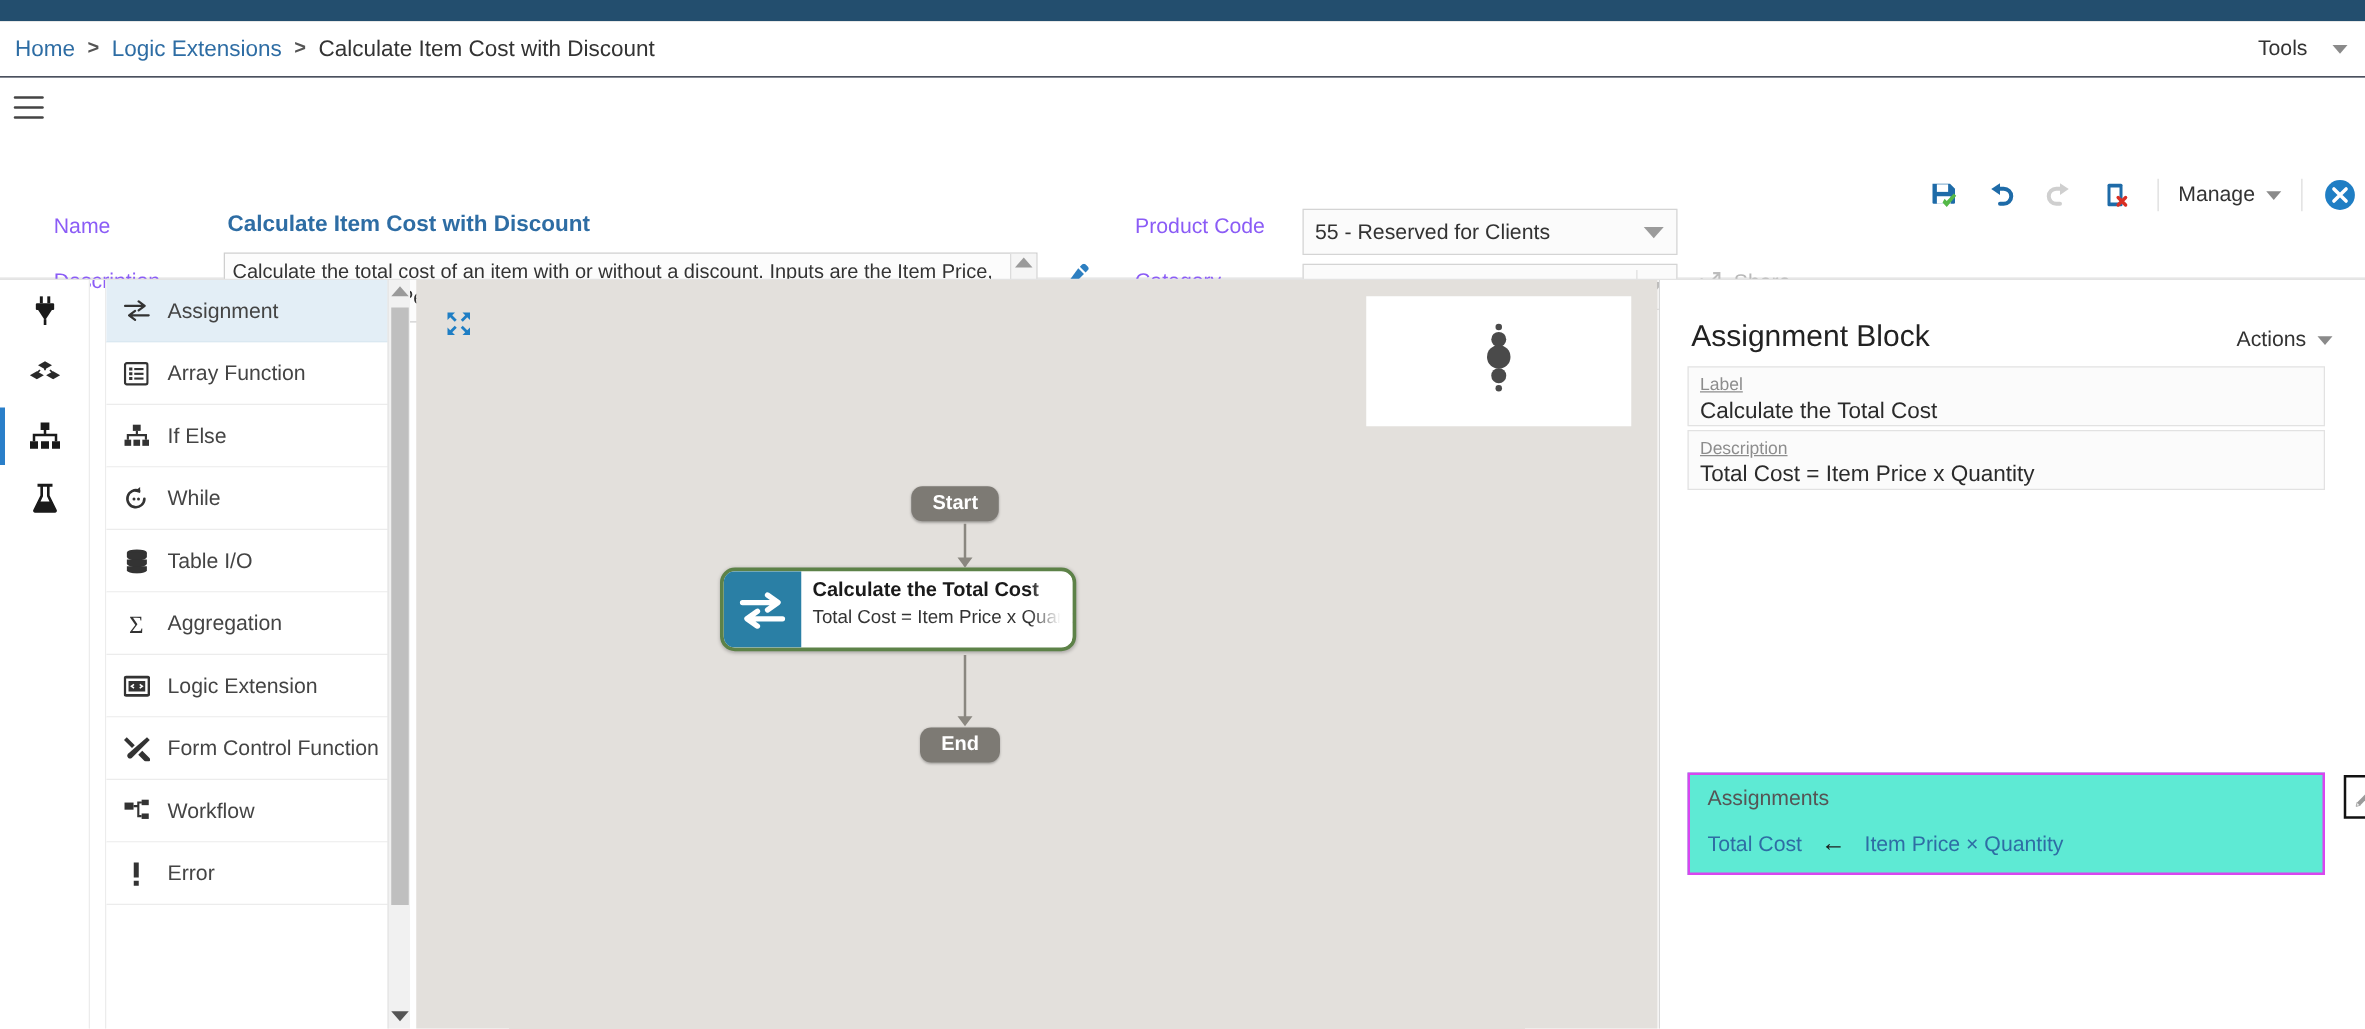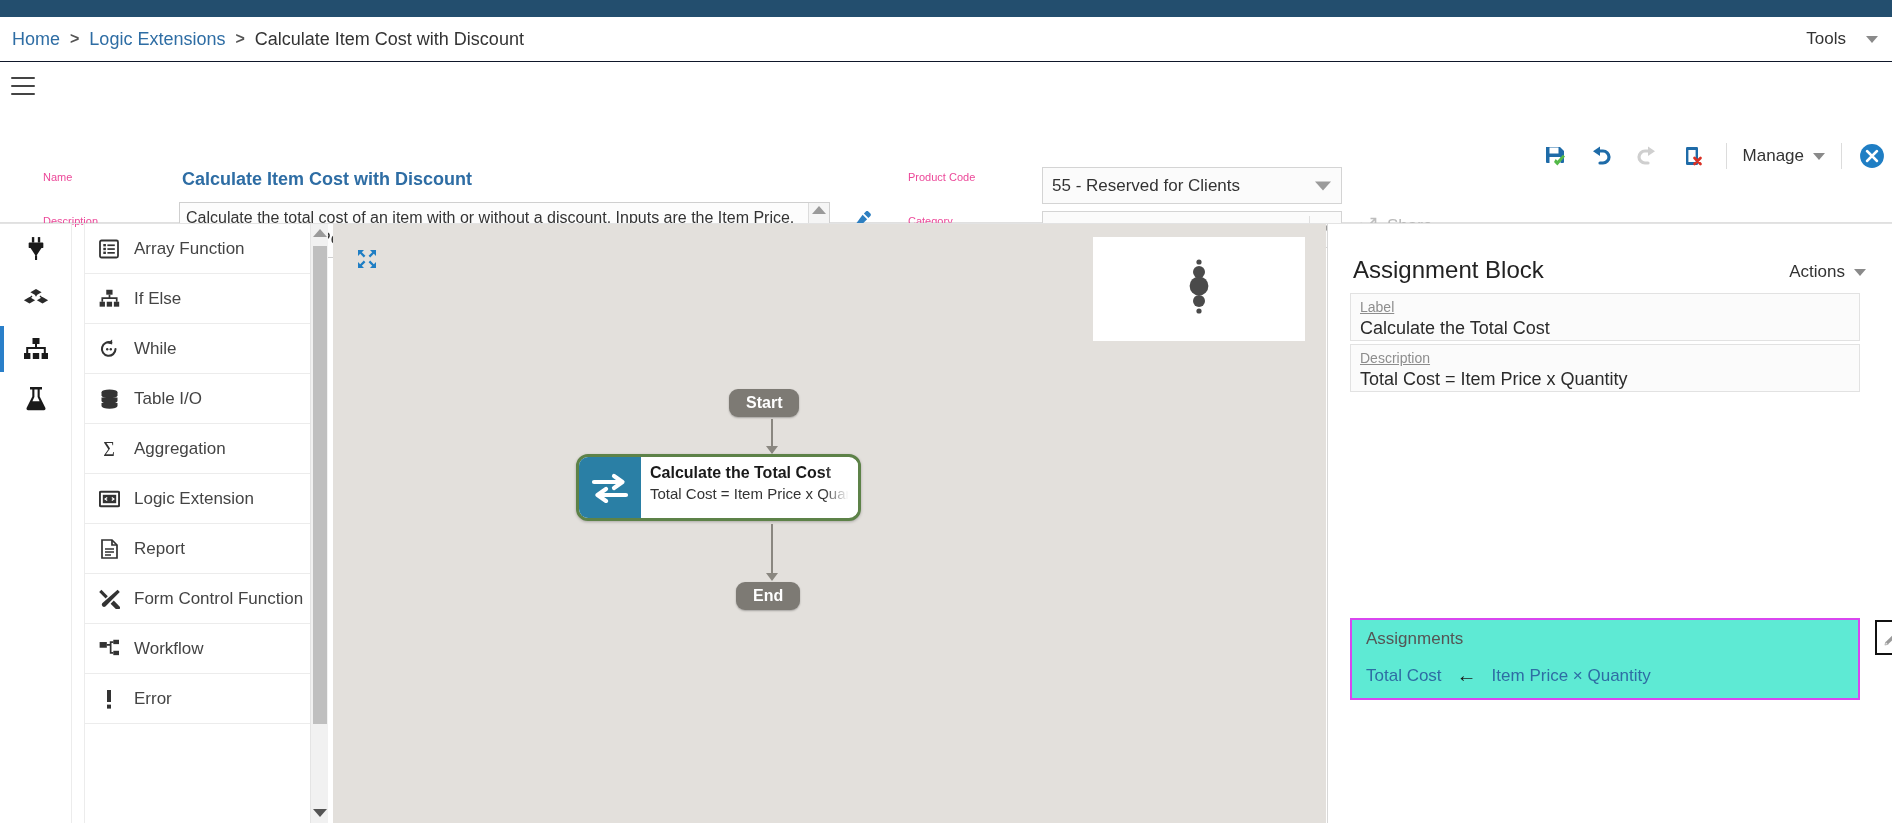--- a/index.html
+++ b/index.html
@@ -45,21 +45,21 @@
   .header {
     position: absolute; left: 0; top: 63px; width: 1892px; height: 160px;
     background: #ffffff; border-bottom: 1px solid #e0e0e0;
   }
   .hamburger {
     position: absolute; left: 11px; top: 14px; width: 24px; height: 18px;
     display: flex; flex-direction: column; justify-content: space-between; cursor: pointer;
   }
   .hamburger span { display: block; height: 2px; background: #444; border-radius: 1px; }
 
-  .lbl { position: absolute; font-size: 11px; color: #ec4899; }
+  .lbl { position: absolute; font-size: 17px; color: #8b5cf6; }
   .lbl-name { left: 43px; top: 108px; }
   .lbl-desc { left: 43px; top: 152px; }
   .lbl-prodcode { left: 908px; top: 108px; }
   .lbl-cat { left: 908px; top: 152px; }
 
   .name-value {
     position: absolute; left: 182px; top: 106px;
     font-size: 18px; font-weight: bold; color: #2e6da4; cursor: pointer;
   }
 
@@ -394,20 +394,29 @@
     </div>
     <div class="rail-item">
       <svg width="22" height="26" viewBox="0 0 22 26">
         <path d="M5 1 h12 v2.4 h-2.3 v7 l5.6 11.4 a1.6 1.6 0 0 1 -1.4 2.4 H3.1 a1.6 1.6 0 0 1 -1.4 -2.4 L7.3 10.4 v-7 H5 Z" fill="#1a1a1a"></path>
         <path d="M9.4 3.4 h3.2 v7.6 l2 4.2 h-7.2 l2 -4.2 Z" fill="#ffffff"></path>
       </svg>
     </div>
   </div>
 
   <div class="palette">
+    <div class="pal-item selected">
+      <span class="pal-icon">
+        <svg width="21" height="17" viewBox="0 0 22 18">
+          <path d="M1 5 H17 M12.5 1.2 L17.6 5 L12.5 8.8" stroke="#333" stroke-width="1.9" fill="none" stroke-linecap="round" stroke-linejoin="round"></path>
+          <path d="M21 13 H5 M9.5 9.2 L4.4 13 L9.5 16.8" stroke="#333" stroke-width="1.9" fill="none" stroke-linecap="round" stroke-linejoin="round"></path>
+        </svg>
+      </span>
+      <span>Assignment</span>
+    </div>
 
     <div class="pal-item">
       <span class="pal-icon">
         <svg width="20" height="20" viewBox="0 0 20 20">
           <rect x="1" y="1.5" width="18" height="17" rx="1.5" fill="none" stroke="#333" stroke-width="1.8"></rect>
           <rect x="4.3" y="5" width="2.6" height="2.4" fill="#333"></rect>
           <rect x="4.3" y="8.8" width="2.6" height="2.4" fill="#333"></rect>
           <rect x="4.3" y="12.6" width="2.6" height="2.4" fill="#333"></rect>
           <rect x="8.4" y="5.4" width="7.4" height="1.7" fill="#333"></rect>
           <rect x="8.4" y="9.2" width="7.4" height="1.7" fill="#333"></rect>
@@ -468,30 +477,20 @@
       <span class="pal-icon">
         <svg width="21" height="18" viewBox="0 0 22 18">
           <rect x="0.9" y="1.4" width="20.2" height="15.2" rx="1.2" fill="none" stroke="#333" stroke-width="2.2"></rect>
           <rect x="4" y="4.6" width="14" height="8.8" fill="#333"></rect>
           <path d="M8.6 7.4 L6.4 9 L8.6 10.6 M13.4 7.4 L15.6 9 L13.4 10.6" stroke="#fff" stroke-width="1.3" fill="none"></path>
         </svg>
       </span>
       <span>Logic Extension</span>
     </div>
 
-    <div class="pal-item">
-      <span class="pal-icon">
-        <svg width="17" height="20" viewBox="0 0 17 20">
-          <path d="M1 1 h10 l5 5 v13 H1 Z" fill="none" stroke="#333" stroke-width="1.7"></path>
-          <path d="M11 1 v5 h5" fill="none" stroke="#333" stroke-width="1.7"></path>
-          <path d="M4 10 h9 M4 13 h9 M4 16 h6" stroke="#333" stroke-width="1.4"></path>
-        </svg>
-      </span>
-      <span>Report</span>
-    </div>
 
     <div class="pal-item">
       <span class="pal-icon">
         <svg width="21" height="20" viewBox="0 0 21 20">
           <path d="M2.4 0.8 L8.8 7.2 L6.6 9.4 L0.2 3 Z" fill="#333"></path>
           <path d="M18.6 0.8 L20.8 3 L6.4 17.4 a2.3 2.3 0 0 1 -3.2 -3.2 Z" fill="#333"></path>
           <path d="M14.8 11.6 L20.6 17.4 a2.3 2.3 0 0 1 -3.2 3.2 L11.6 14.8 Z" fill="#333"></path>
         </svg>
       </span>
       <span>Form Control Function</span>

